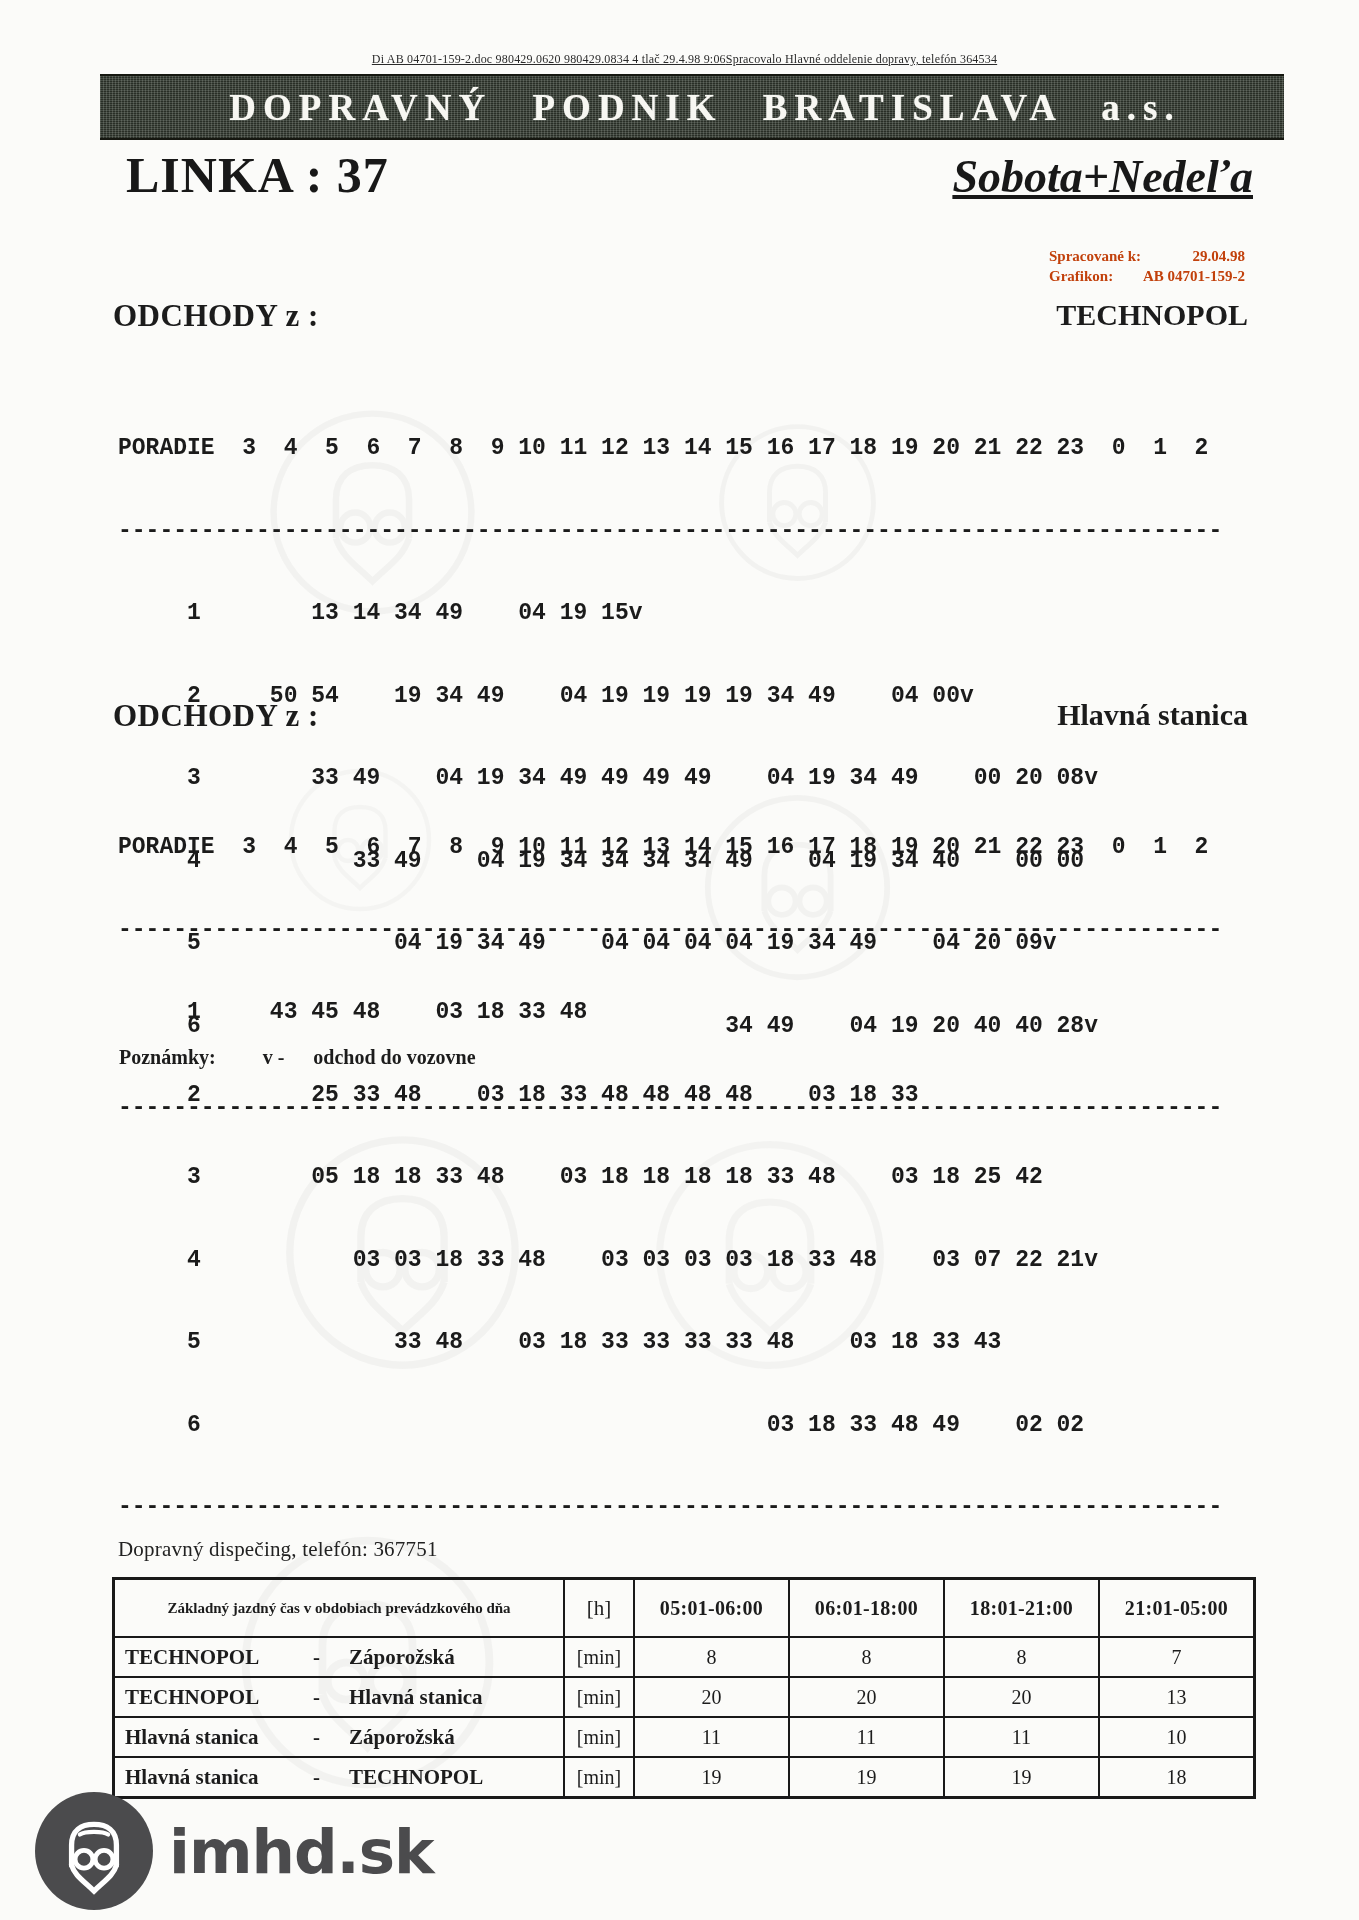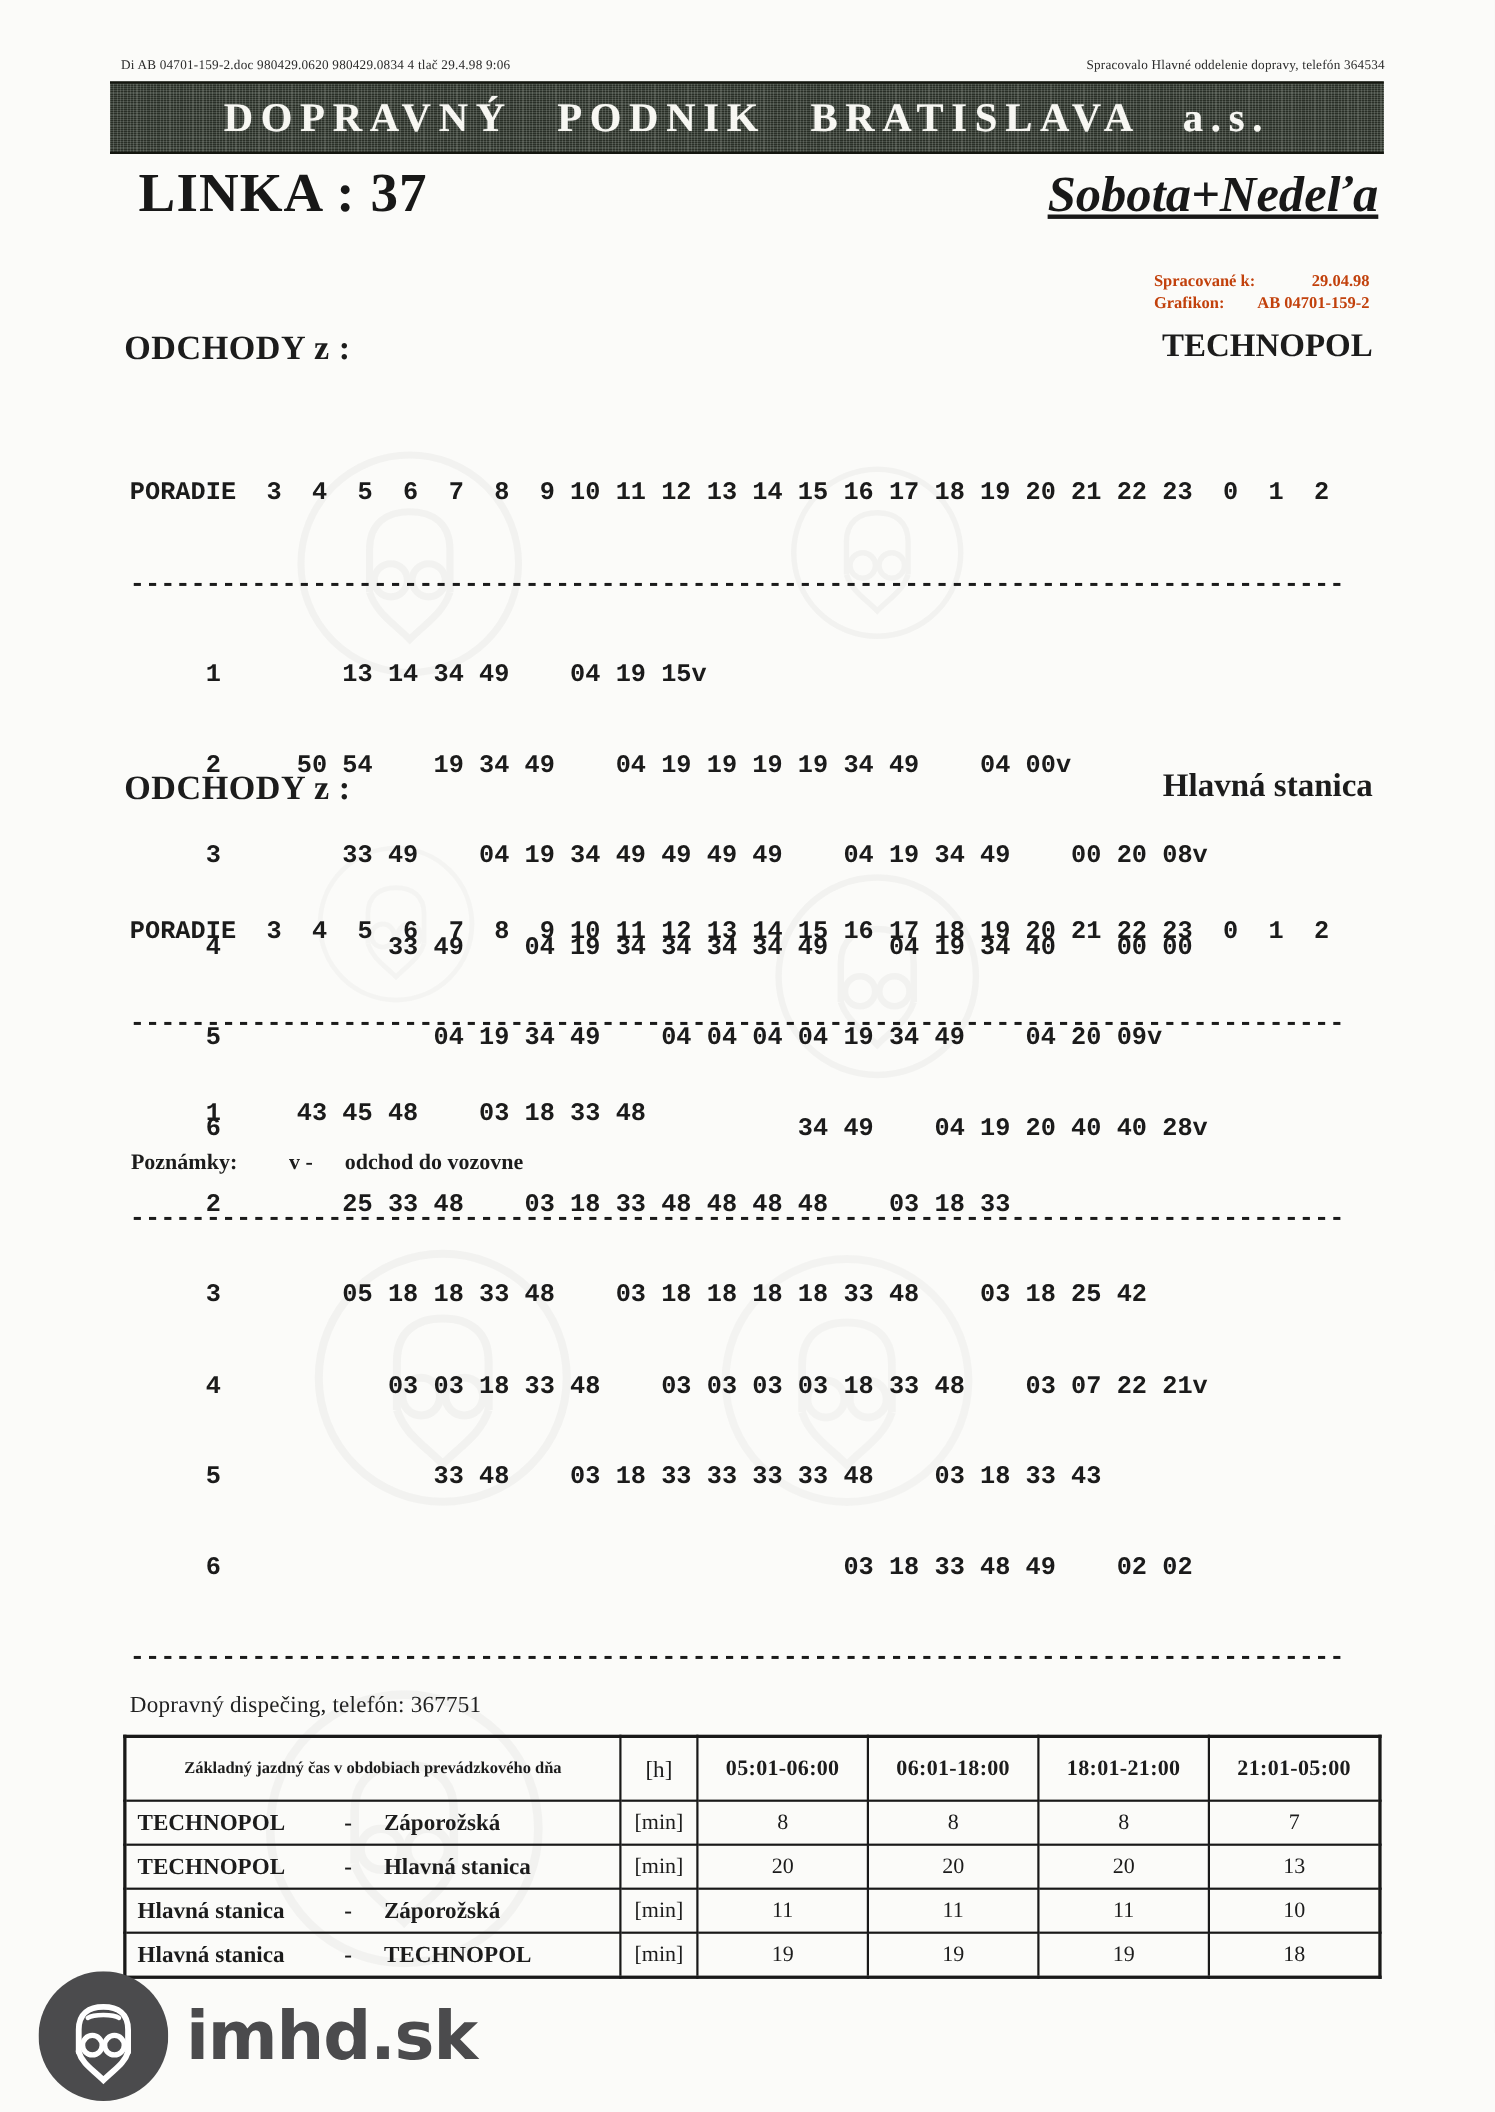--- a/index.html
+++ b/index.html
@@ -3,31 +3,31 @@
 <meta charset="utf-8">
 <style>
   html,body { margin:0; padding:0; background:#e8e8e8; }
   .page {
     position:relative; width:1359px; height:1920px; margin:0 auto;
     background:#fbfbf9; overflow:hidden; color:#1c1c1c;
     font-family:"Liberation Serif", serif;
   }
   .topmeta {
     position:absolute; left:110px; right:100px; top:52px;
-    display:flex; justify-content:space-between;
-    font:12px "Liberation Serif", serif; color:#2b2b2b; letter-spacing:.2px;
+    display:flex; justify-content:center;
+    font:12px "Liberation Serif", serif; color:#2b2b2b; letter-spacing:.2px;text-decoration:underline;
   }
   .banner {
     position:absolute; left:100px; top:74px; width:1158px; height:62px;
     display:flex; align-items:center; justify-content:center;
     background-color:#454c44;
     background-image:
       repeating-linear-gradient(90deg, rgba(230,232,222,.16) 0 1px, rgba(0,0,0,0) 1px 3px),
       repeating-linear-gradient(0deg, rgba(18,22,14,.55) 0 1px, rgba(0,0,0,0) 1px 2px);
-    border-top:2px solid #14160f; border-bottom:2px solid #14160f;
+    border-top:2px solid #14160f; border-bottom:2px solid #14160f;padding-left:26px;
   }
   .banner-text {
     font:bold 37px "Liberation Serif", serif; color:#f7f7f2;
     letter-spacing:7px; word-spacing:24px; white-space:nowrap;
     text-shadow:0 0 1px rgba(255,255,255,.6);
   }
   .linka {
     position:absolute; left:126px; top:146px;
     font:bold 50px "Liberation Serif", serif; letter-spacing:1px; color:#181818;
   }

